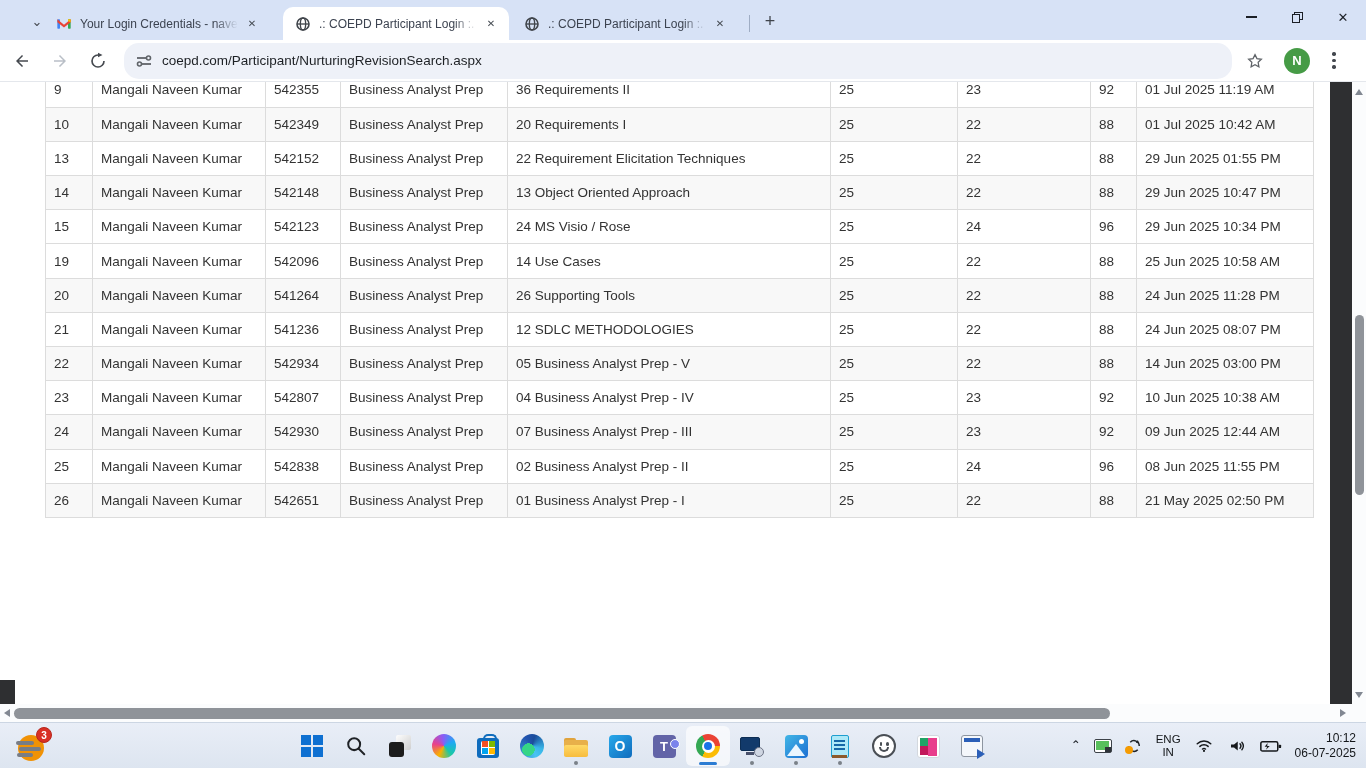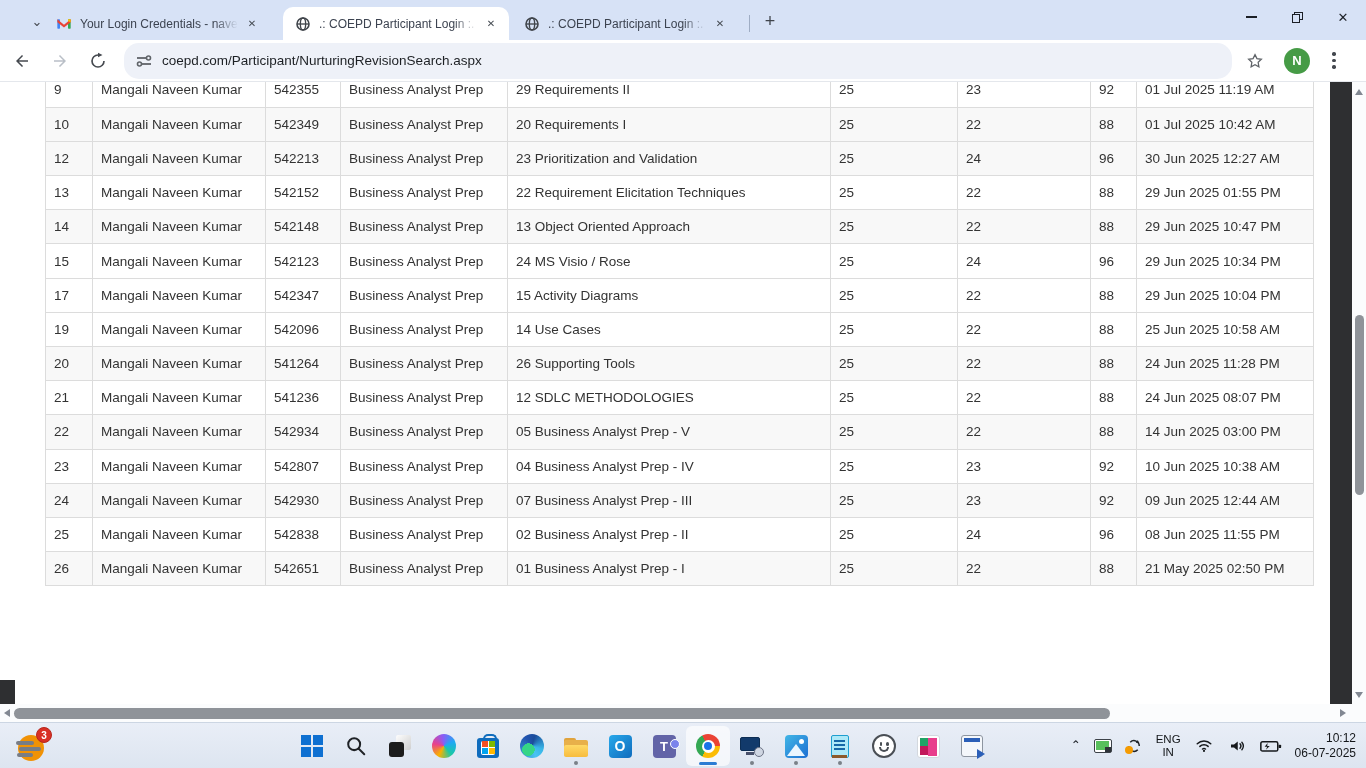--- a/index.html
+++ b/index.html
@@ -265,48 +265,37 @@
           <col class="c7">
           <col class="c8">
       </colgroup>
       <tbody>
 
       <tr>
             <td>9</td>
             <td>Mangali Naveen Kumar</td>
             <td>542355</td>
             <td>Business Analyst Prep</td>
-            <td>29 Requirements II</td>
+            <td>36 Requirements II</td>
             <td>25</td>
             <td>23</td>
             <td>92</td>
             <td>01 Jul 2025 11:19 AM</td>
           </tr>
           <tr class="stripe">
             <td>10</td>
             <td>Mangali Naveen Kumar</td>
             <td>542349</td>
             <td>Business Analyst Prep</td>
             <td>20 Requirements I</td>
             <td>25</td>
             <td>22</td>
             <td>88</td>
             <td>01 Jul 2025 10:42 AM</td>
           </tr>
-          <tr class="stripe">
-            <td>12</td>
-            <td>Mangali Naveen Kumar</td>
-            <td>542213</td>
-            <td>Business Analyst Prep</td>
-            <td>23 Prioritization and Validation</td>
-            <td>25</td>
-            <td>24</td>
-            <td>96</td>
-            <td>30 Jun 2025 12:27 AM</td>
-          </tr>
           <tr>
             <td>13</td>
             <td>Mangali Naveen Kumar</td>
             <td>542152</td>
             <td>Business Analyst Prep</td>
             <td>22 Requirement Elicitation Techniques</td>
             <td>25</td>
             <td>22</td>
             <td>88</td>
             <td>29 Jun 2025 01:55 PM</td>
@@ -325,31 +314,20 @@
           <tr>
             <td>15</td>
             <td>Mangali Naveen Kumar</td>
             <td>542123</td>
             <td>Business Analyst Prep</td>
             <td>24 MS Visio / Rose</td>
             <td>25</td>
             <td>24</td>
             <td>96</td>
             <td>29 Jun 2025 10:34 PM</td>
-          </tr>
-          <tr>
-            <td>17</td>
-            <td>Mangali Naveen Kumar</td>
-            <td>542347</td>
-            <td>Business Analyst Prep</td>
-            <td>15 Activity Diagrams</td>
-            <td>25</td>
-            <td>22</td>
-            <td>88</td>
-            <td>29 Jun 2025 10:04 PM</td>
           </tr>
           <tr>
             <td>19</td>
             <td>Mangali Naveen Kumar</td>
             <td>542096</td>
             <td>Business Analyst Prep</td>
             <td>14 Use Cases</td>
             <td>25</td>
             <td>22</td>
             <td>88</td>

